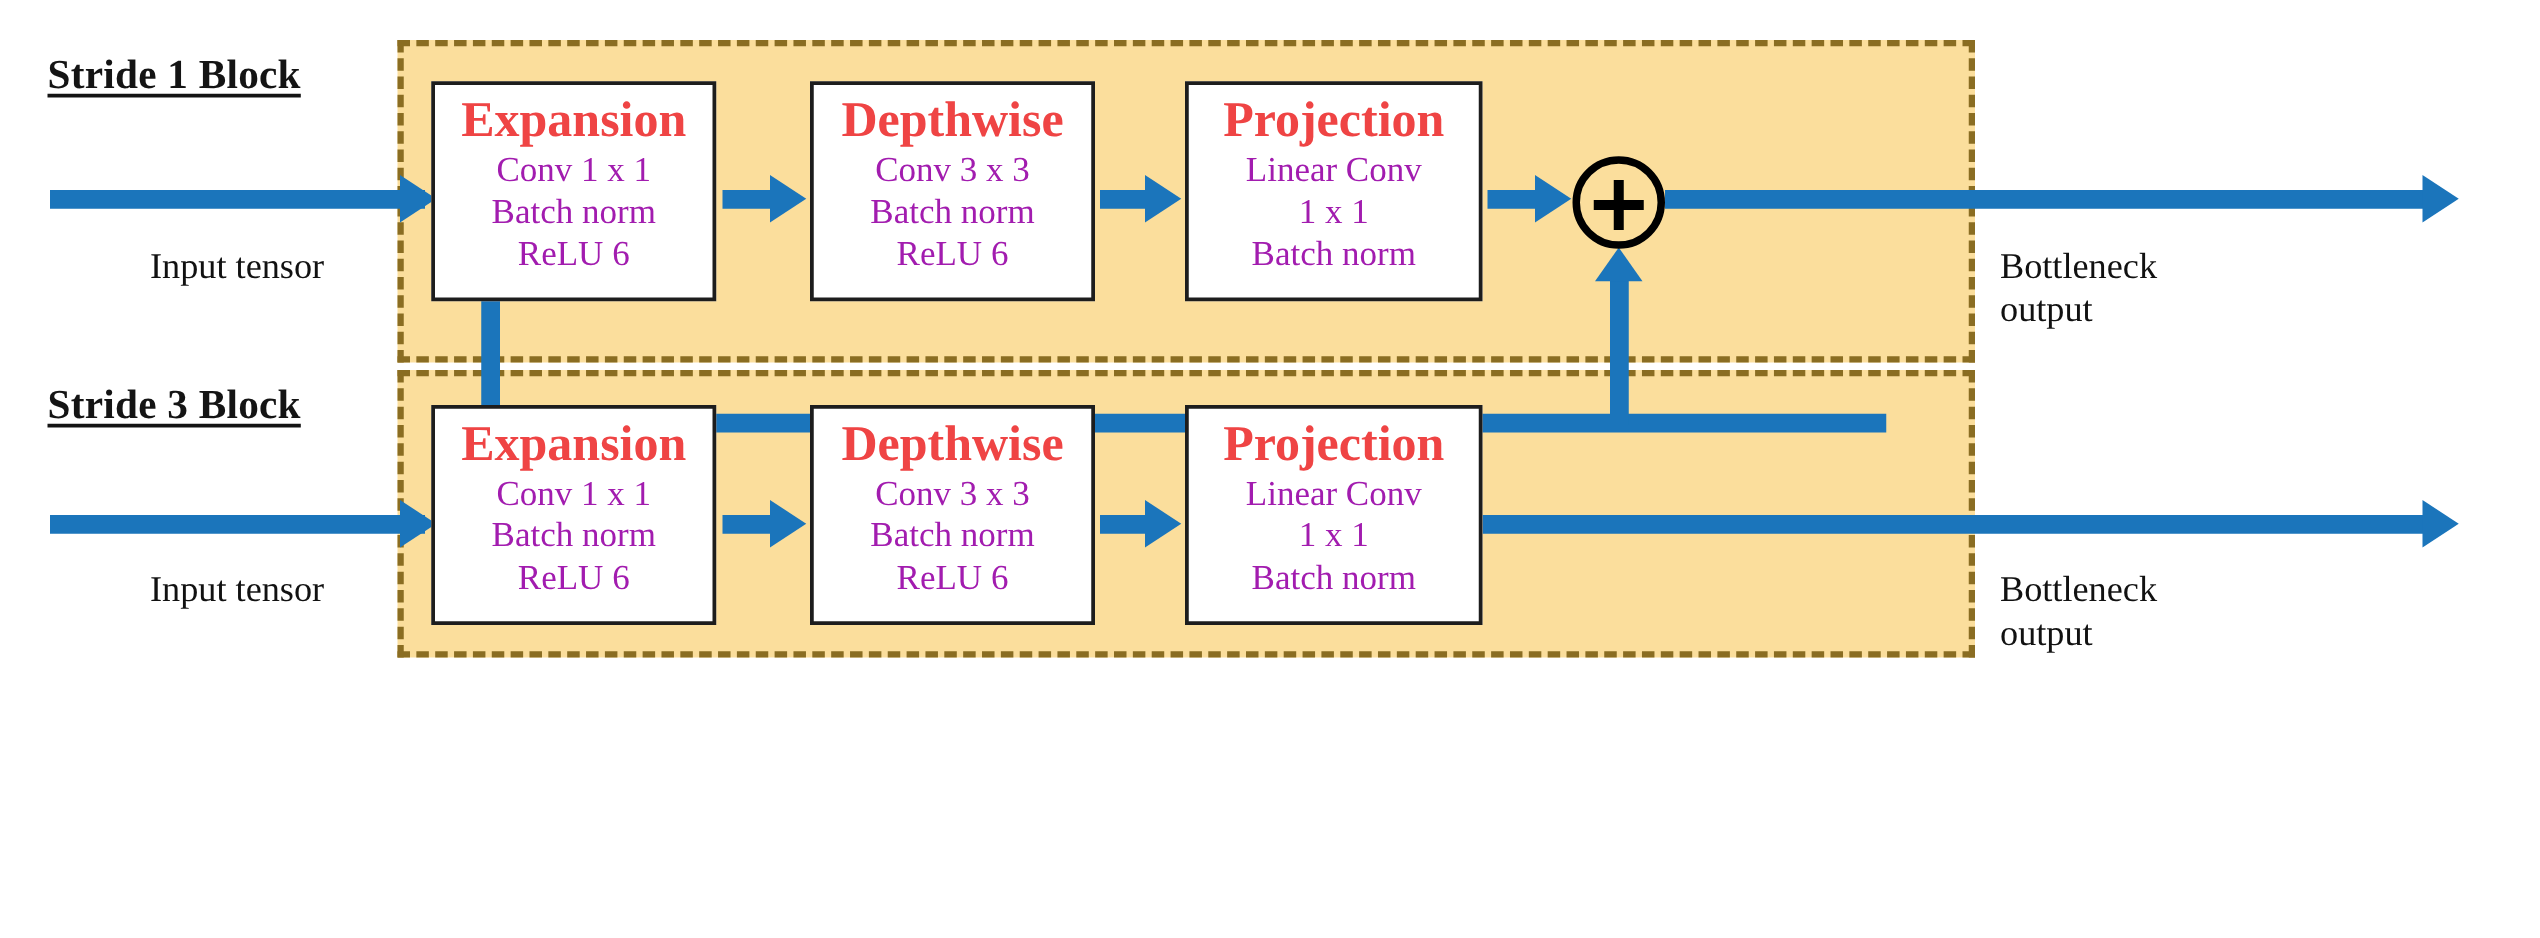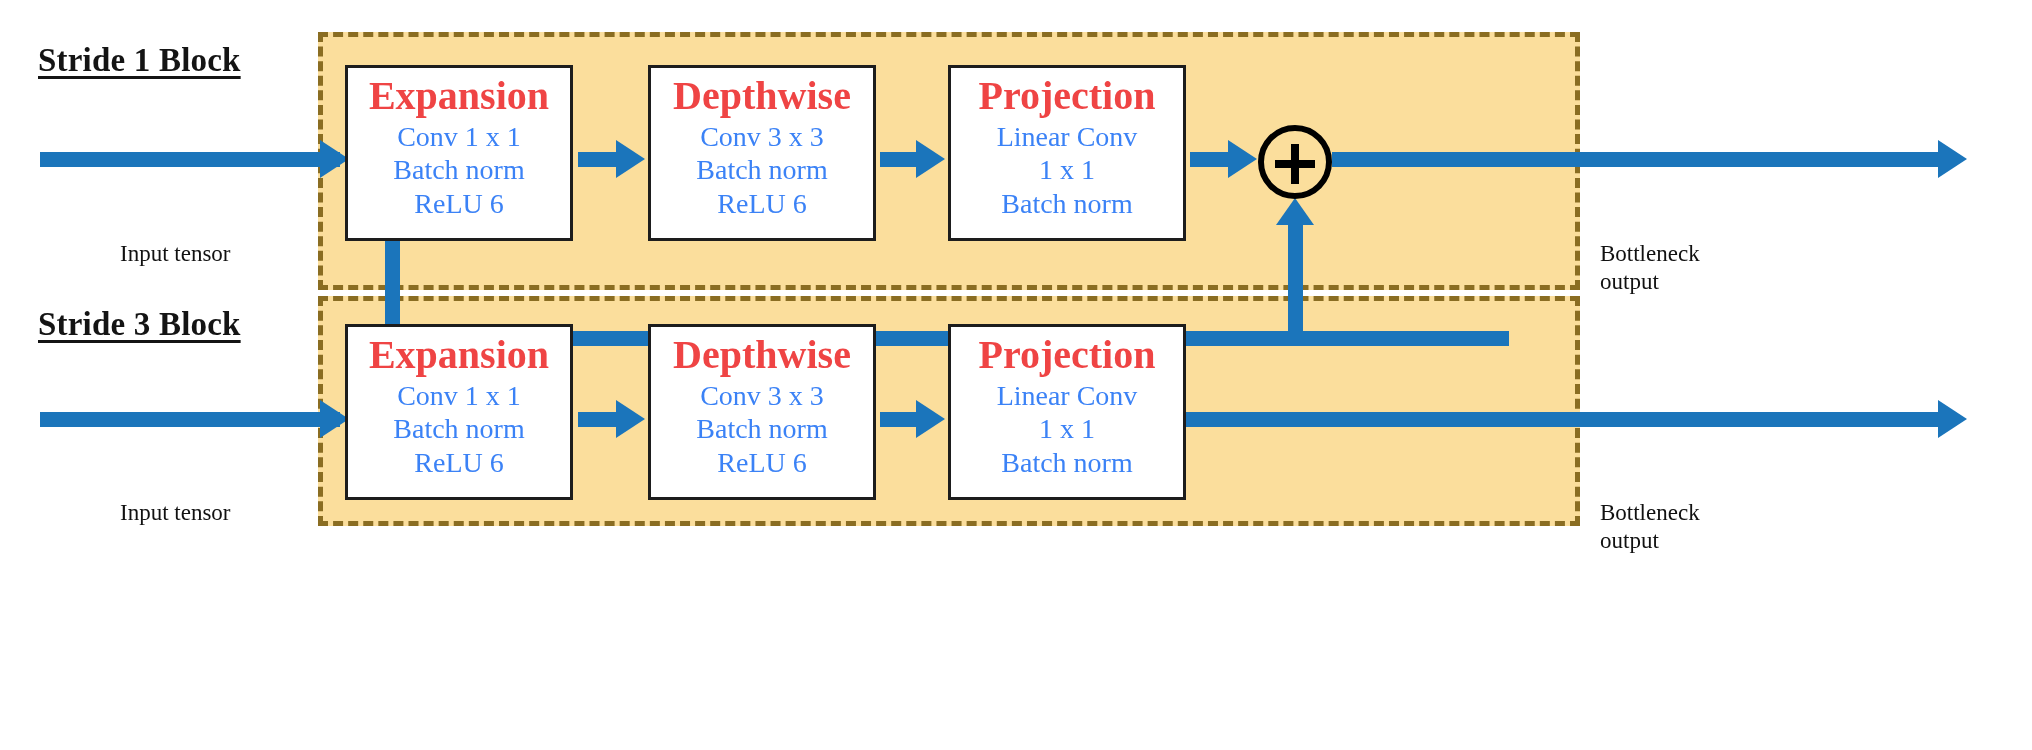--- a/index.html
+++ b/index.html
@@ -41,21 +41,21 @@
     box-sizing:border-box;
     display:flex;flex-direction:column;
     align-items:center;justify-content:flex-start;
     padding-top:5px;
   }
   .opbox .op-head{
     font-weight:bold;font-size:40px;color:#ef4444;
     line-height:1.17;white-space:nowrap;
   }
   .opbox .op-line{
-    font-size:28px;color:#3b82f6;line-height:1.2;white-space:nowrap;
+    font-size:28px;color:#a21caf;line-height:1.2;white-space:nowrap;
   }
 
   
   #box-s1-expansion{left:345px;top:65px;width:228px;height:176px;}
   #box-s1-depthwise{left:648px;top:65px;width:228px;height:176px;}
   #box-s1-projection{left:948px;top:65px;width:238px;height:176px;}
   
   #box-s2-expansion{left:345px;top:324px;width:228px;height:176px;}
   #box-s2-depthwise{left:648px;top:324px;width:228px;height:176px;}
   #box-s2-projection{left:948px;top:324px;width:238px;height:176px;}
@@ -85,22 +85,22 @@
   }
   #plus-node .glyph-h{
     position:absolute;left:11px;top:29px;width:40px;height:8px;background:#000;
   }
   #plus-node .glyph-v{
     position:absolute;left:27px;top:13px;width:8px;height:40px;background:#000;
   }
 
   
   .lbl{
-    position:absolute;font-size:23px;color:#111;
-    line-height:1.22;white-space:nowrap;margin-top:44px;
+    position:absolute;font-size:29px;color:#111;
+    line-height:1.22;white-space:nowrap;
   }
   #label-input-s1{left:120px;top:196px;}
   #label-input-s2{left:120px;top:455px;}
   #label-output-s1{left:1600px;top:196px;white-space:normal;width:220px;}
   #label-output-s2{left:1600px;top:455px;white-space:normal;width:220px;}
   .lbl .l2{display:block;}
 </style>
 </head>
 <body>
 

